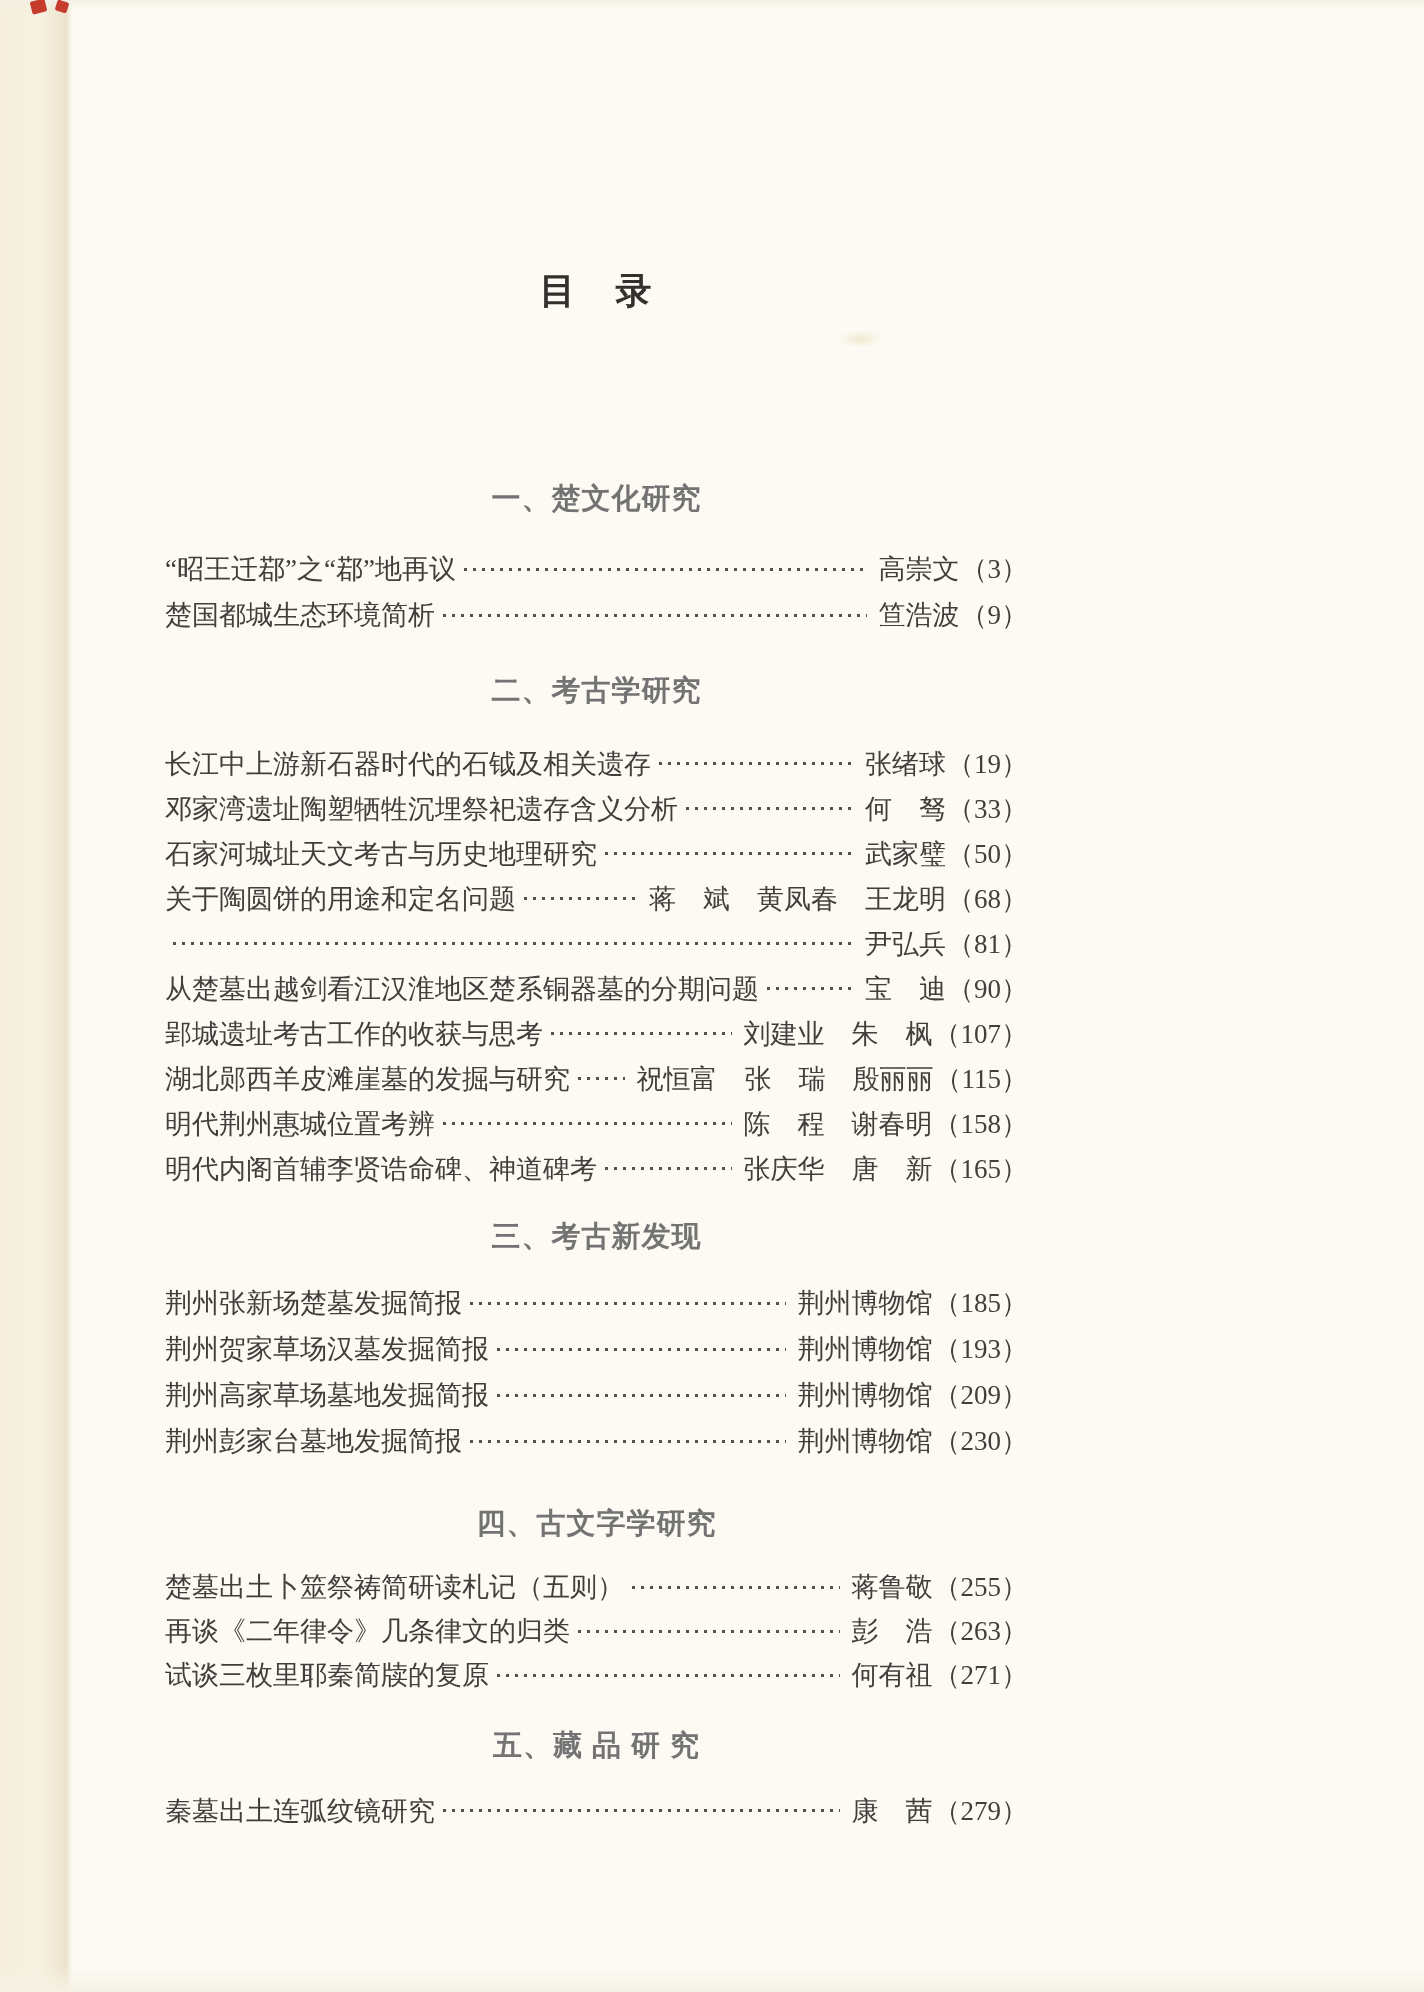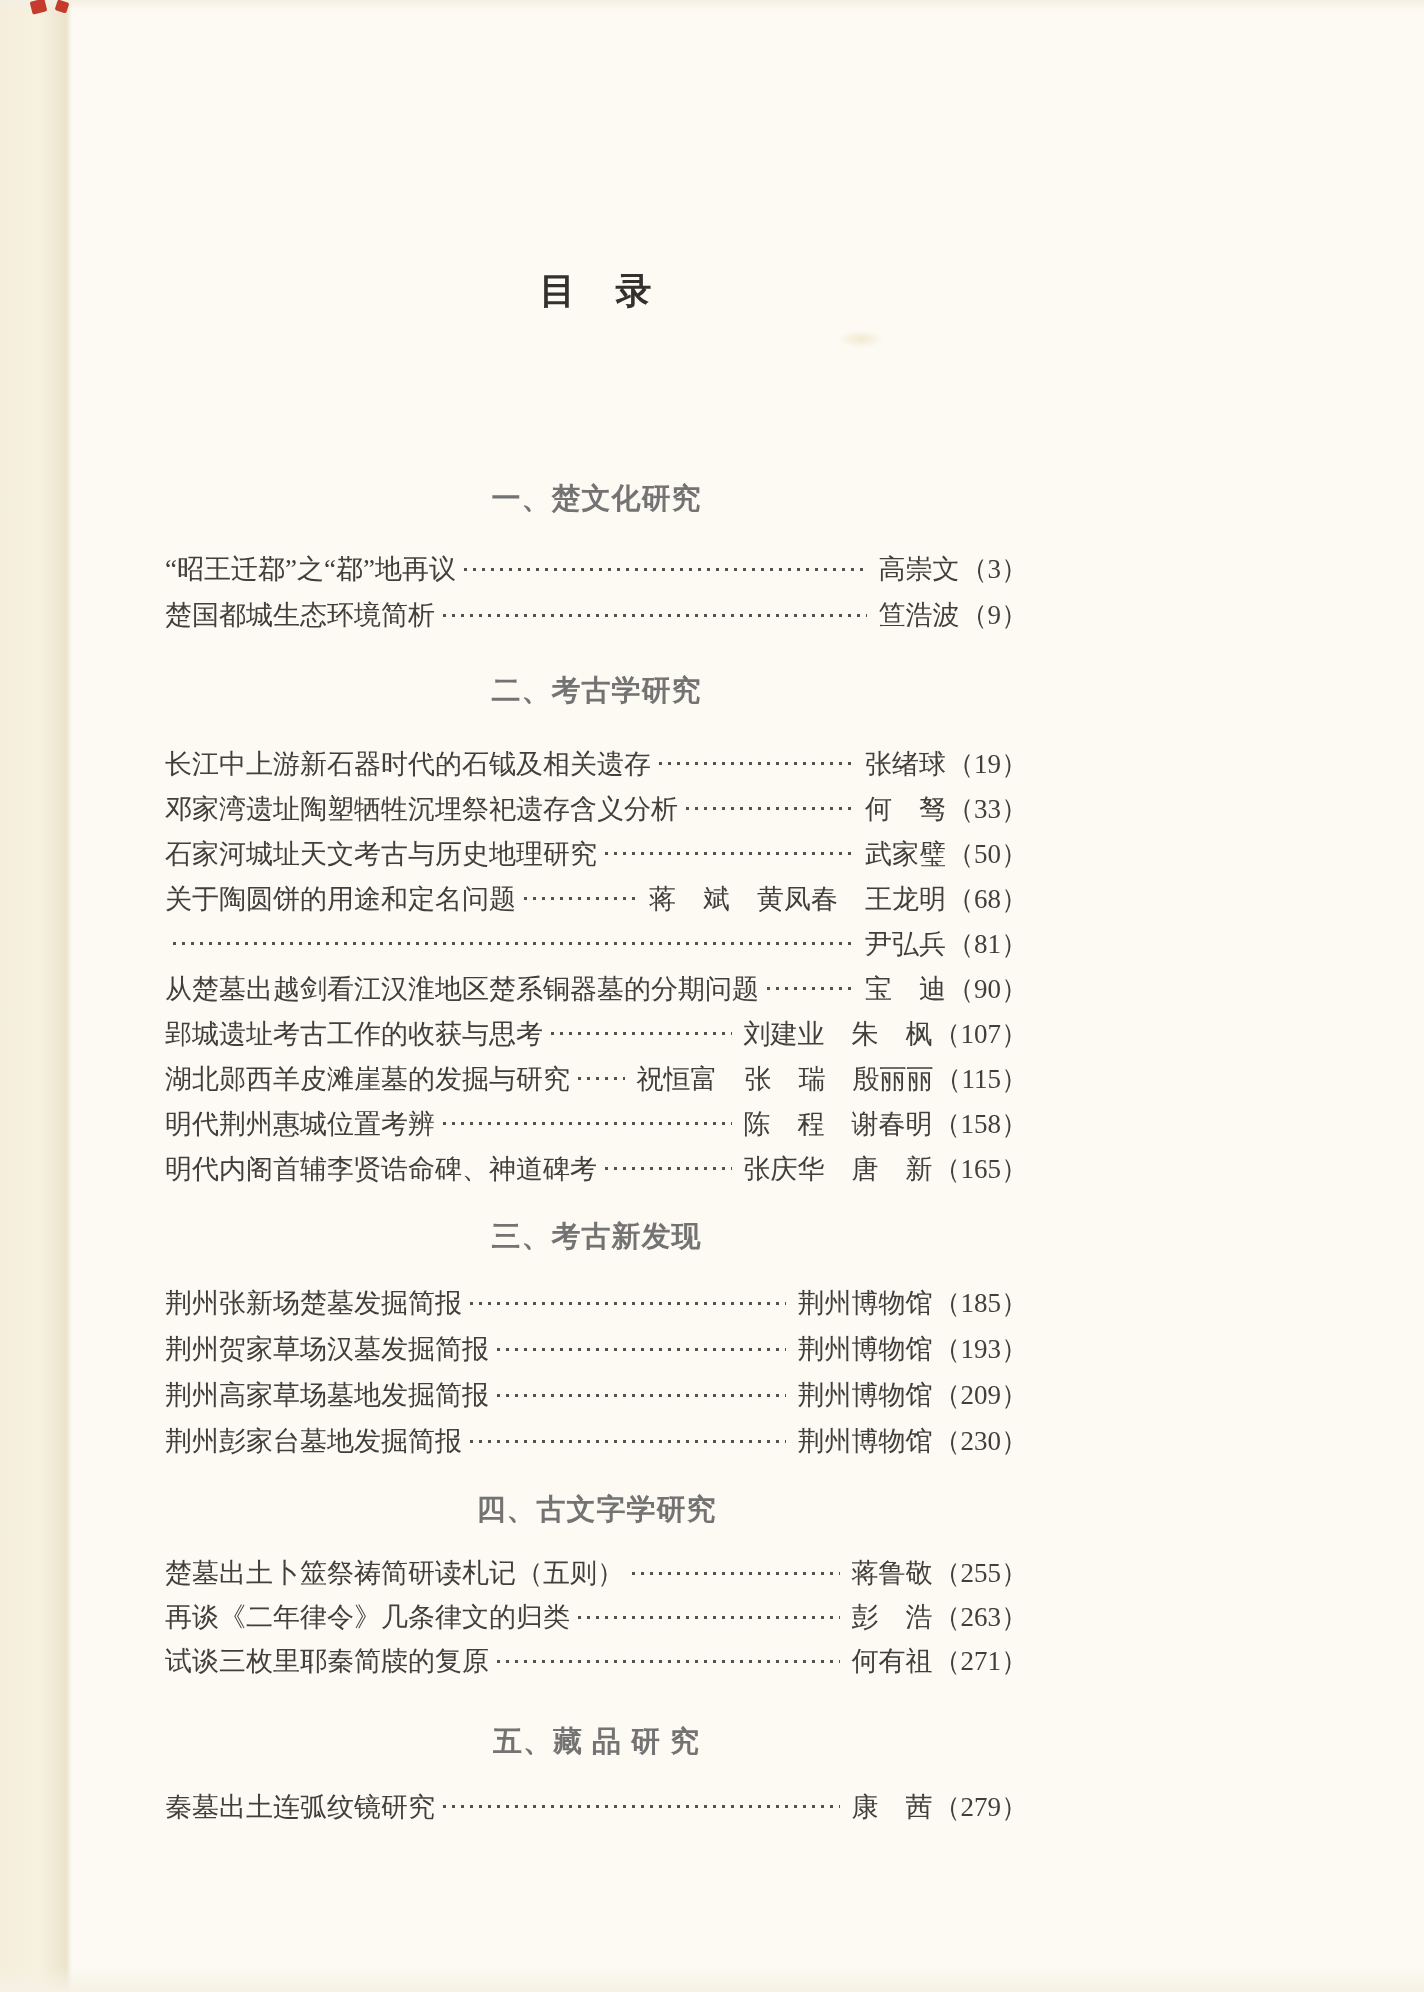--- a/index.html
+++ b/index.html
@@ -51,22 +51,22 @@
     font-family: "Liberation Sans", "DejaVu Sans", sans-serif;
     font-size: 29px; line-height: 36px;
     font-weight: bold;
     text-align: center;
     color: #737373;
     letter-spacing: 1px;
   }
   .h0 { margin-top: 160px; }
   .h1 { margin-top: 34px; }
   .h2 { margin-top: 27px; }
-  .h3 { margin-top: 27px; }
-  .h4 { margin-top: 40px; }
+  .h3 { margin-top: 41px; }
+  .h4 { margin-top: 30px; }
   .l0 { margin-top: 30px; }
   .l1 { margin-top: 33px; }
   .l2 { margin-top: 26px; }
   .l3 { margin-top: 24px; }
   .l4 { margin-top: 25px; }
   .s0 .row { height: 46px; }
   .s1 .row { height: 45px; }
   .s2 .row { height: 46px; }
   .s3 .row { height: 44px; }
   .s4 .row { height: 45px; }

